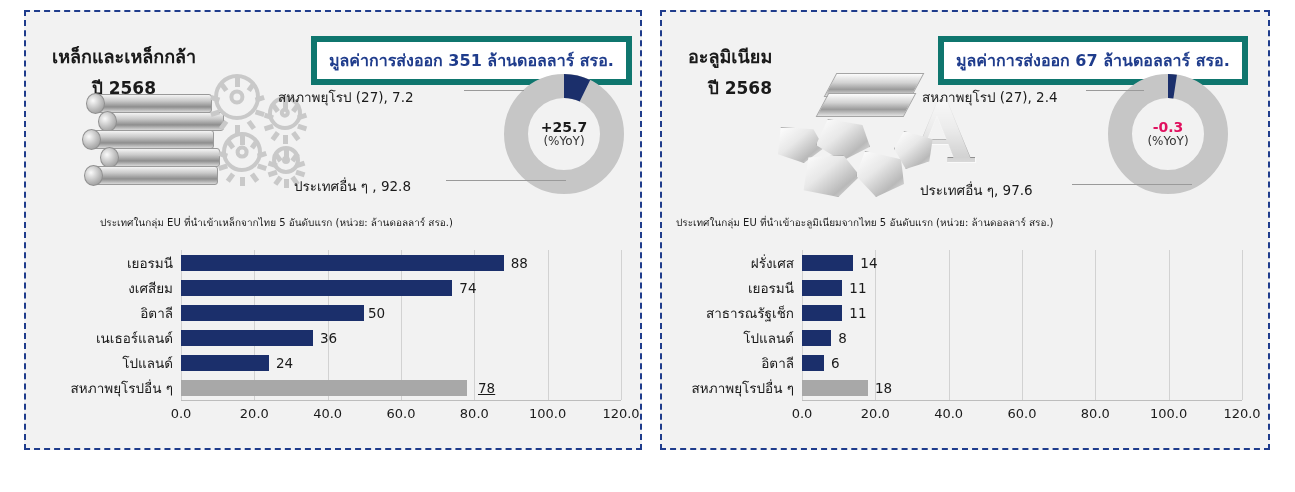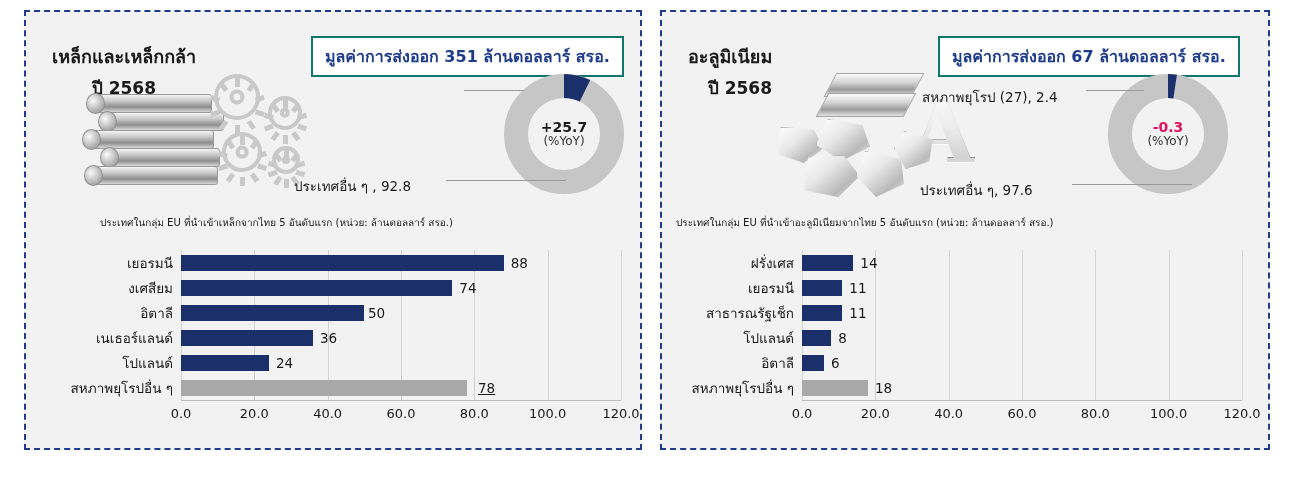--- a/index.html
+++ b/index.html
@@ -39,21 +39,21 @@
   }
   .panel-year {
     position: absolute;
     font-size: 17px;
     font-weight: bold;
     white-space: nowrap;
   }
 
   .value-box {
     position: absolute;
-    border: 2px solid #0f766e;
+    border: 6px solid #0f766e;
     background: #ffffff;
     color: #1f3c8c;
     font-size: 16px;
     font-weight: bold;
     padding: 6px 12px;
     white-space: nowrap;
     box-sizing: border-box;
   }
 
   
@@ -288,20 +288,21 @@
         <circle cx="60" cy="60" r="48" fill="none" stroke="#c6c6c6" stroke-width="24"></circle>
         <circle cx="60" cy="60" r="48" fill="none" stroke="#1b2f6b" stroke-width="24" stroke-dasharray="21.7 279.9" transform="rotate(-90 60 60)"></circle>
       </svg>
       <div class="donut-center">
         <div class="donut-main">+25.7</div>
         <div class="donut-sub">(%YoY)</div>
       </div>
     </div>
 
     <div class="leader-line" style="left:438px; top:78px; width:60px;"></div>
+    <div class="leader-label" style="left:252px; top:74px;">สหภาพยุโรป (27),  7.2</div>
 
     <div class="leader-line" style="left:420px; top:168px; width:120px;"></div>
     <div class="leader-label" style="left:268px; top:163px;">ประเทศอื่น ๆ , 92.8</div>
 
     <div class="chart-caption" style="left:74px; top:203px;">ประเทศในกลุ่ม EU ที่นำเข้าเหล็กจากไทย 5 อันดับแรก (หน่วย: ล้านดอลลาร์ สรอ.)</div>
 
     <div class="chart" id="chart-steel" style="left:155px; top:238px; width:440px; height:185px;">
         <div class="grid-line" style="left: 0px; height: 150px;"></div>
         <div class="grid-line" style="left: 73.3333px; height: 150px;"></div>
         <div class="grid-line" style="left: 146.667px; height: 150px;"></div>

